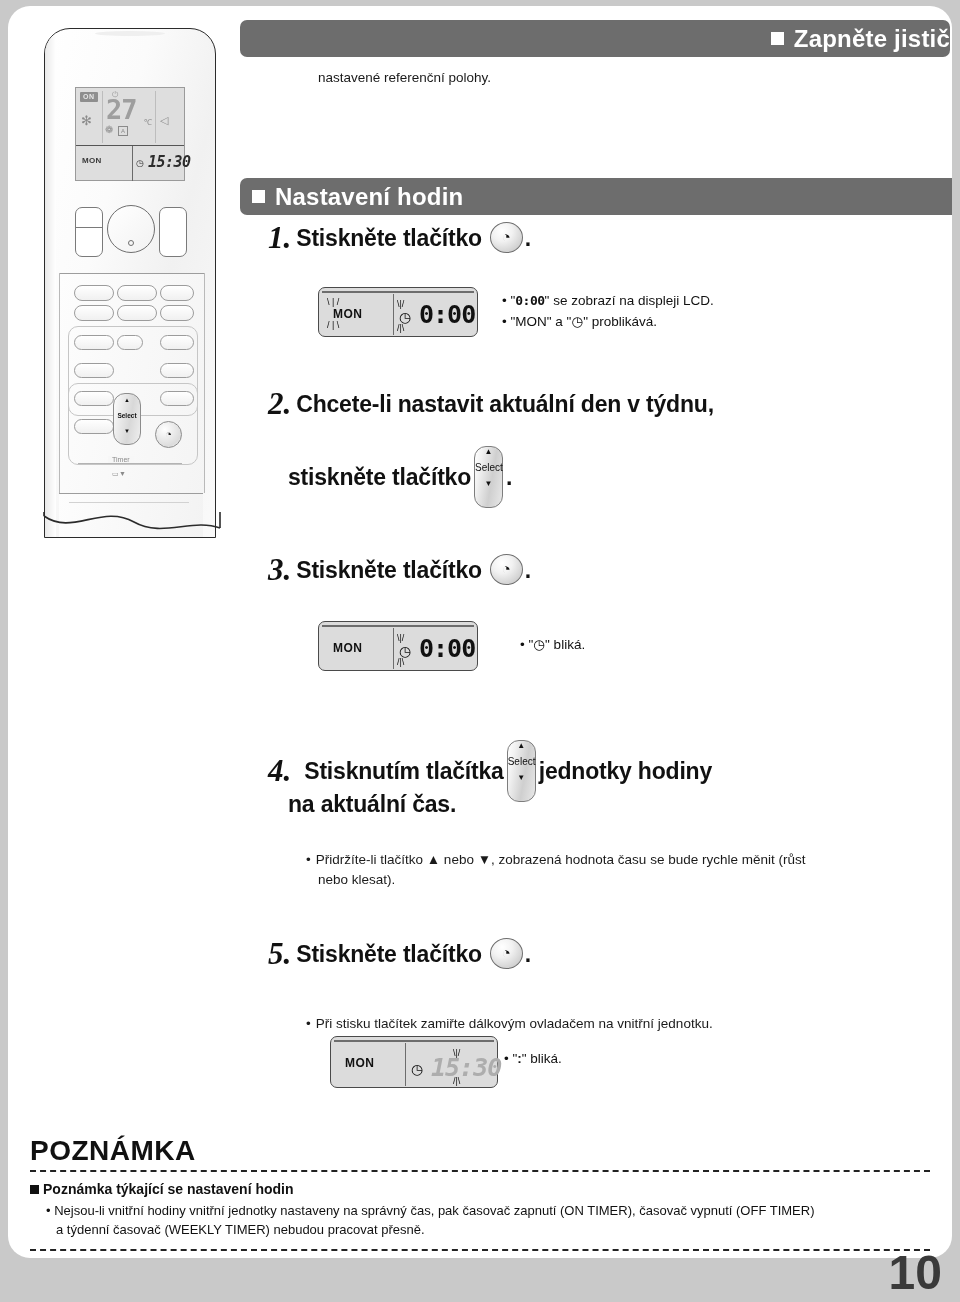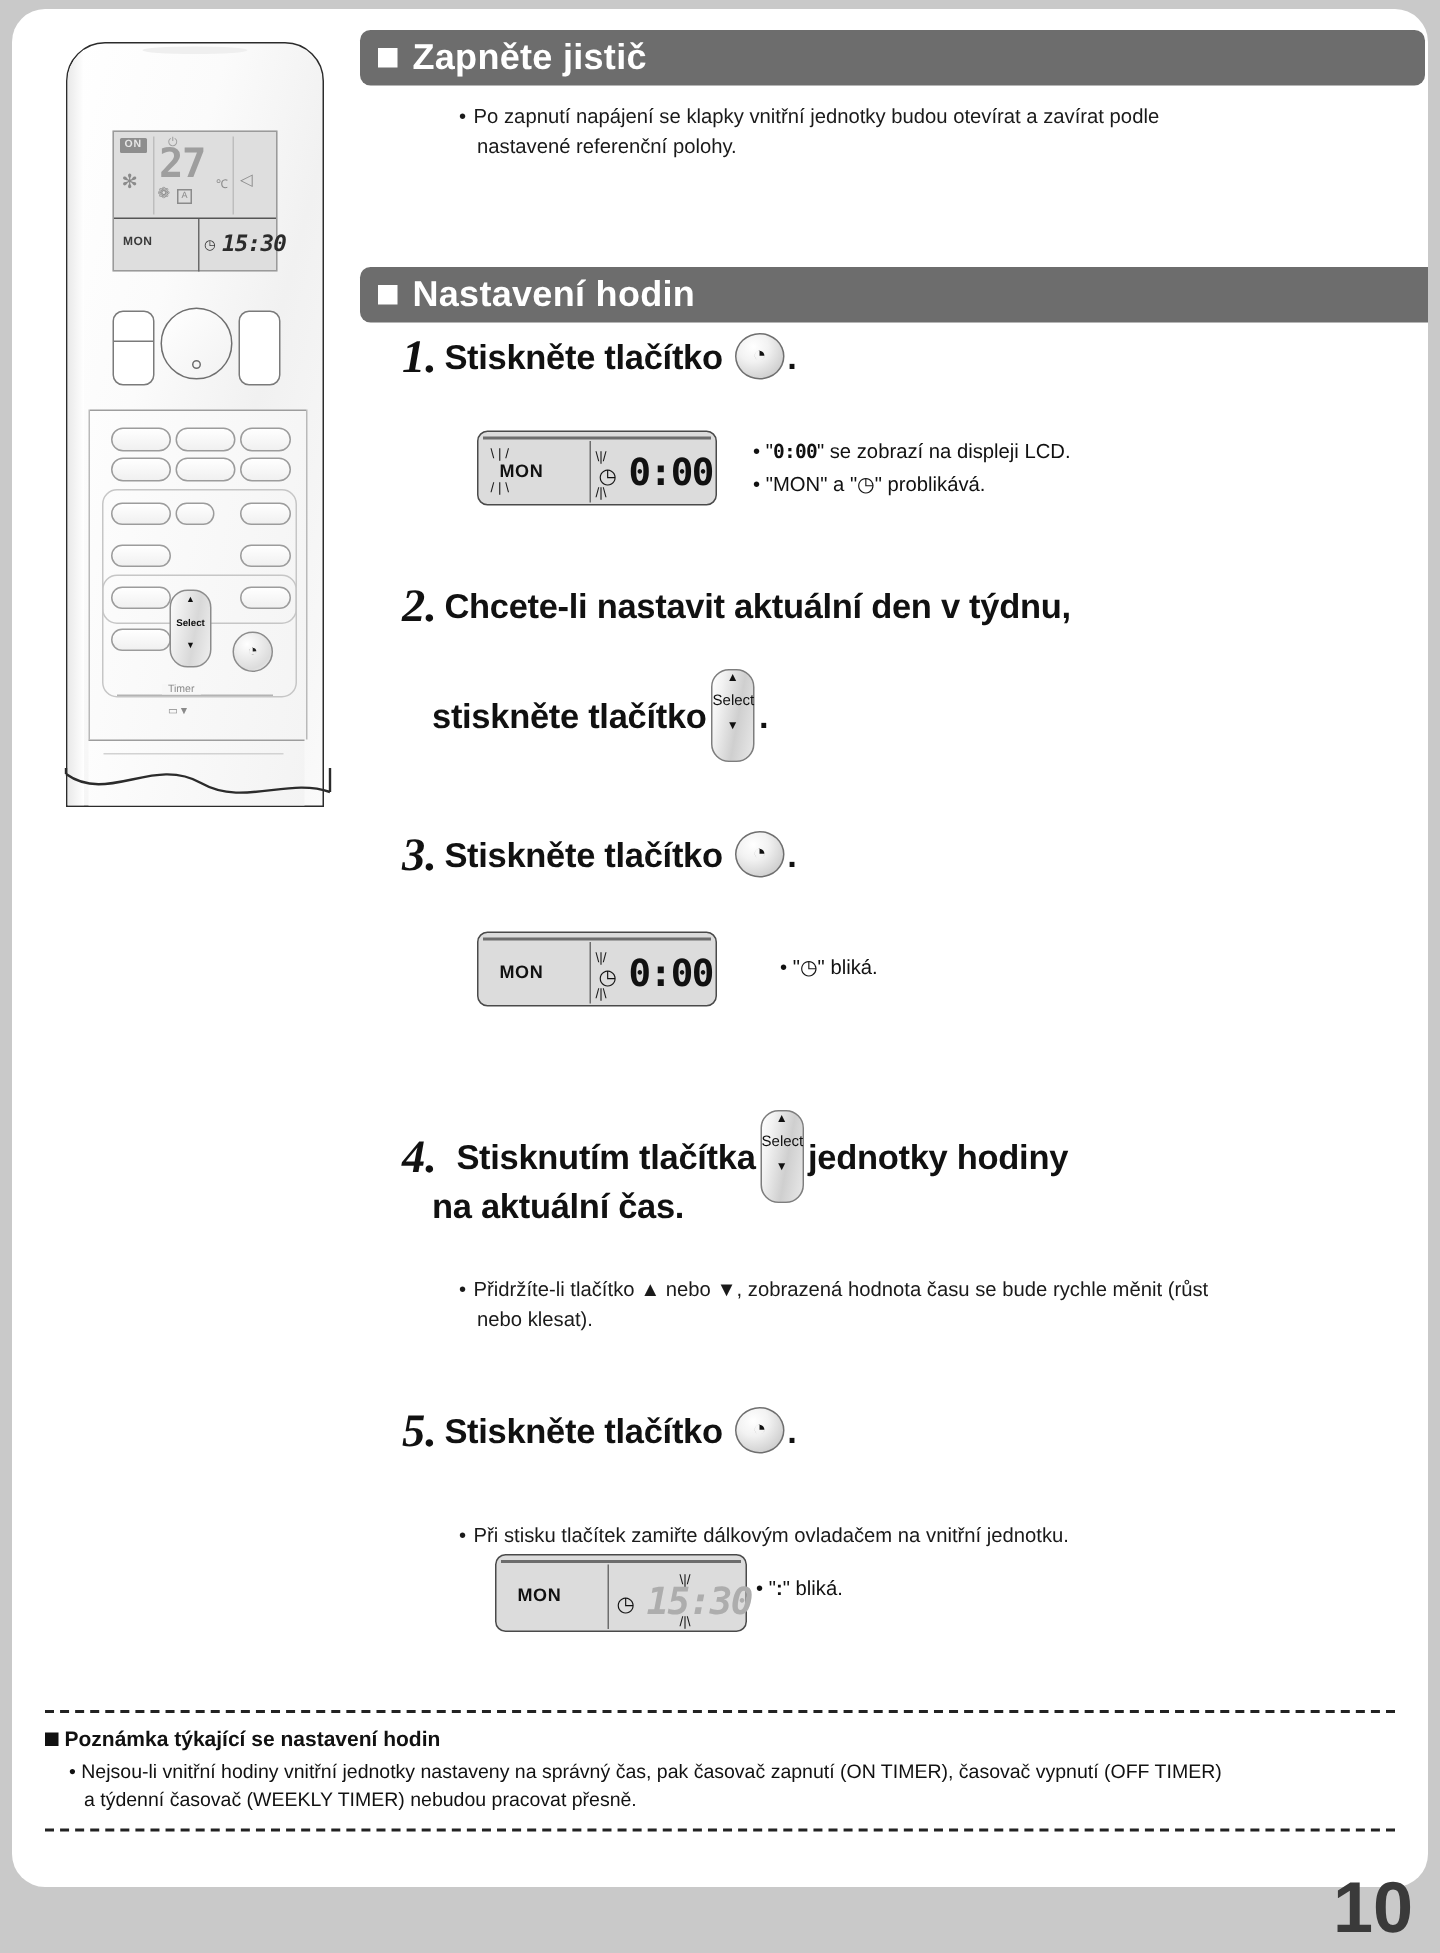--- a/index.html
+++ b/index.html
@@ -295,29 +295,26 @@
       <div class="rc-bottom"></div>
     </div>
     <svg class="rc-tear" viewBox="0 0 180 34">
       <path d="M2,4 C30,24 60,-8 92,10 C120,26 150,6 178,16" fill="none" stroke="#2b2b2b" stroke-width="1.6"></path>
       <path d="M2,4 L2,0 M178,16 L178,0" fill="none" stroke="#2b2b2b" stroke-width="1.6"></path>
     </svg>
   </div>
 
   <div id="content">
 
-    <div class="sec-bar" style="position:absolute;left:0;top:14px;width:710px;">
+    <div class="sec-bar" style="position:absolute;left:0;top:14px;width:710px;justify-content:flex-end;">
       <span class="sq"></span>
       <span class="t">Zapněte jistič</span>
     </div>
 
     <div style="position:absolute;left:66px;top:62px;width:630px;">
-      <div class="bullet-line">
-        <span class="dot">•</span><span>Po zapnutí napájení se klapky vnitřní jednotky budou otevírat a zavírat podle</span>
-      </div>
       <div class="bullet-line" style="padding-left:12px">nastavené referenční polohy.</div>
     </div>
 
     <div class="sec-bar" style="position:absolute;left:0;top:172px;width:768px;align-items:center;">
       <span class="sq"></span>
       <span class="t">Nastavení hodin</span>
     </div>
 
     <div class="step" style="position:absolute;left:28px;top:216px;">
       <span class="step-num">1.</span>
@@ -430,20 +427,21 @@
     </div>
 
     <div class="note-txt" style="position:absolute;left:264px;top:1042px;">
       <span>•</span>
       <span>"</span><span style="font-weight:bold">:</span><span>" bliká.</span>
     </div>
 
   </div>
 
   <div id="poznamka">
+    <div class="title">POZNÁMKA</div>
     <div class="dashline"></div>
     <div class="pz-head">
       <span class="sq"></span><span>Poznámka týkající se nastavení hodin</span>
     </div>
     <div class="pz-body">
       <div>
         <span>•</span> <span>Nejsou-li vnitřní hodiny vnitřní jednotky nastaveny na správný čas, pak časovač zapnutí (ON TIMER), časovač vypnutí (OFF TIMER)</span>
       </div>
       <div style="padding-left:10px">a týdenní časovač (WEEKLY TIMER) nebudou pracovat přesně.</div>
     </div>

